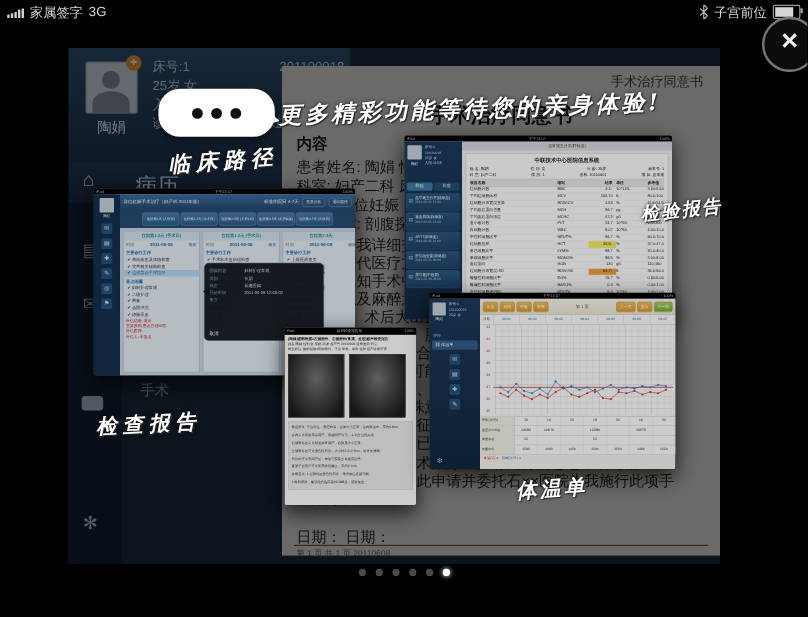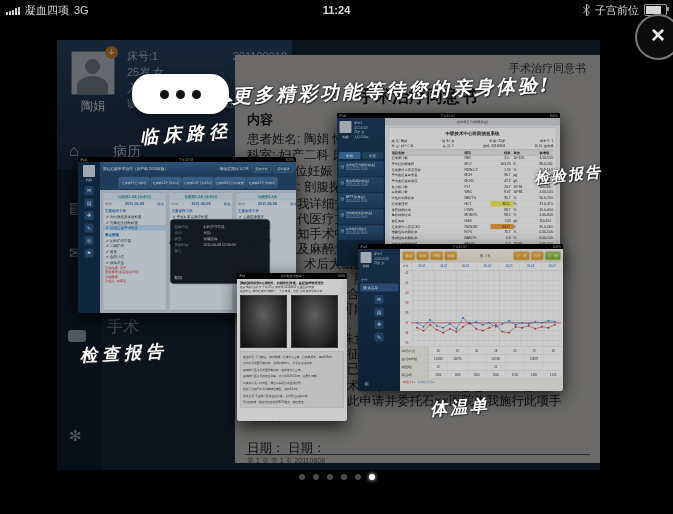--- a/index.html
+++ b/index.html
@@ -30,26 +30,26 @@
 .avatar .bd{position:absolute;left:5px;top:24px;width:31px;height:20px;border-radius:50% 50% 0 0;background:#7d8a97;}
 .plusb{position:absolute;left:48px;top:6px;width:13px;height:13px;border-radius:50%;background:#e8902a;color:#fff;
   font-size:10px;line-height:13px;text-align:center;font-weight:bold;}
 .pname{position:absolute;left:14px;top:58px;width:44px;text-align:center;color:#eef6ff;font-size:12px;}
 .pinfo{position:absolute;left:70px;top:8px;width:160px;color:#b9cfe4;font-size:11px;line-height:16px;}
 .prow1{display:flex;justify-content:space-between;}
 .pid{color:#9fd0f0;}
 .pdiag{font-size:10px;white-space:nowrap;}
 .navrow{position:absolute;left:0;top:95px;width:235px;height:34px;background:linear-gradient(#21395a,#182c47);color:#cfe0f2;}
 .homeic{position:absolute;left:12px;top:7px;font-size:16px;color:#cdd9e6;}
-.navlbl{position:absolute;left:56px;top:8px;font-size:14px;text-align:right;}
+.navlbl{position:absolute;left:56px;top:8px;font-size:18px;text-align:right;}
 .sstrip{position:absolute;left:0;top:129px;width:44px;bottom:0;background:#0e1f33;}
 .sic{position:absolute;left:12px;color:#9fb4c9;font-size:15px;}
 .cbubble{position:absolute;left:11px;top:161px;width:18px;height:12px;background:#9fb4c9;border-radius:3px;}
 .cbubble::after{content:"";position:absolute;left:3px;bottom:-4px;border:4px solid transparent;border-top-color:#9fb4c9;border-left-width:2px;border-right-width:2px;}
-.listfrag{position:absolute;left:50px;top:277px;color:#8fa6bd;font-size:16px;}
+.listfrag{position:absolute;left:60px;top:277px;color:#8fa6bd;font-size:12px;}
 
 
 .doc{position:absolute;left:178px;top:15px;width:365px;height:408px;background:#d6d5d0;color:#1c1c1c;padding:0;box-sizing:border-box;}
 .doc-tsmall{position:absolute;right:14px;top:6px;font-size:11px;color:#333;}
 .doc-title{position:absolute;left:0;right:0;top:30px;text-align:center;font-size:17px;font-weight:bold;color:#0f0f0f;}
 .doc-sec{position:absolute;left:12px;top:56px;font-size:13px;font-weight:bold;}
 .doc-info{position:absolute;left:12px;top:76px;font-size:12.5px;line-height:16px;}
 .doc-body{position:absolute;left:12px;right:10px;top:142px;font-size:12.5px;line-height:15px;}
 .doc-consent{position:absolute;left:12px;right:10px;top:324px;font-size:12.5px;line-height:15px;}
 .doc-sign{position:absolute;left:12px;top:370px;font-size:12.5px;}
@@ -204,24 +204,23 @@
 
   <div class="statusbar">
     <div class="sb-left">
       <span class="sigbars">
           <i style="height:3px"></i>
           <i style="height:4px"></i>
           <i style="height:5px"></i>
           <i style="height:7px"></i>
           <i style="height:8px"></i>
         </span>
-      <span>凝血四项</span>
+      <span>家属签字</span>
       <span>3G</span>
     </div>
-    <div class="sb-time">11:24</div>
     <div class="sb-right">
       <svg width="7" height="12" viewBox="0 0 7 12">
           <path d="M3.5 0 L3.5 12 M3.5 0 L6.5 2.8 L0.5 9 M3.5 12 L6.5 9.2 L0.5 3" stroke="#bbb" stroke-width="1" fill="none"></path>
         </svg>
       <span>子宫前位</span>
       <span class="batt">
           <i></i>
           <b></b>
         </span>
     </div>

